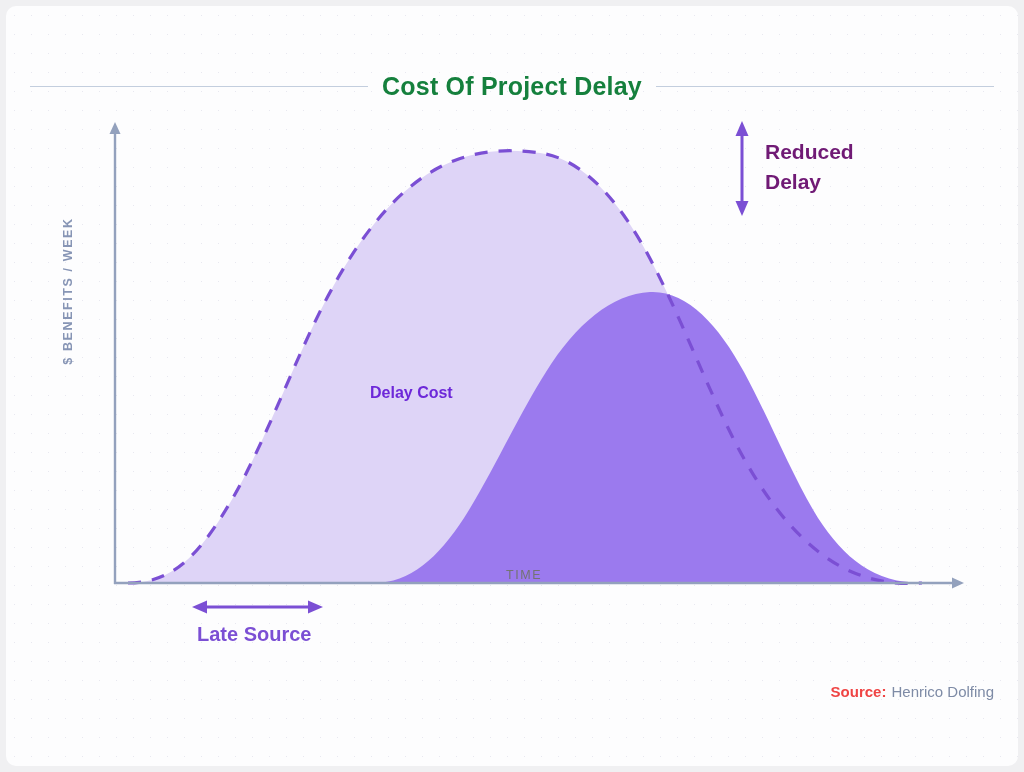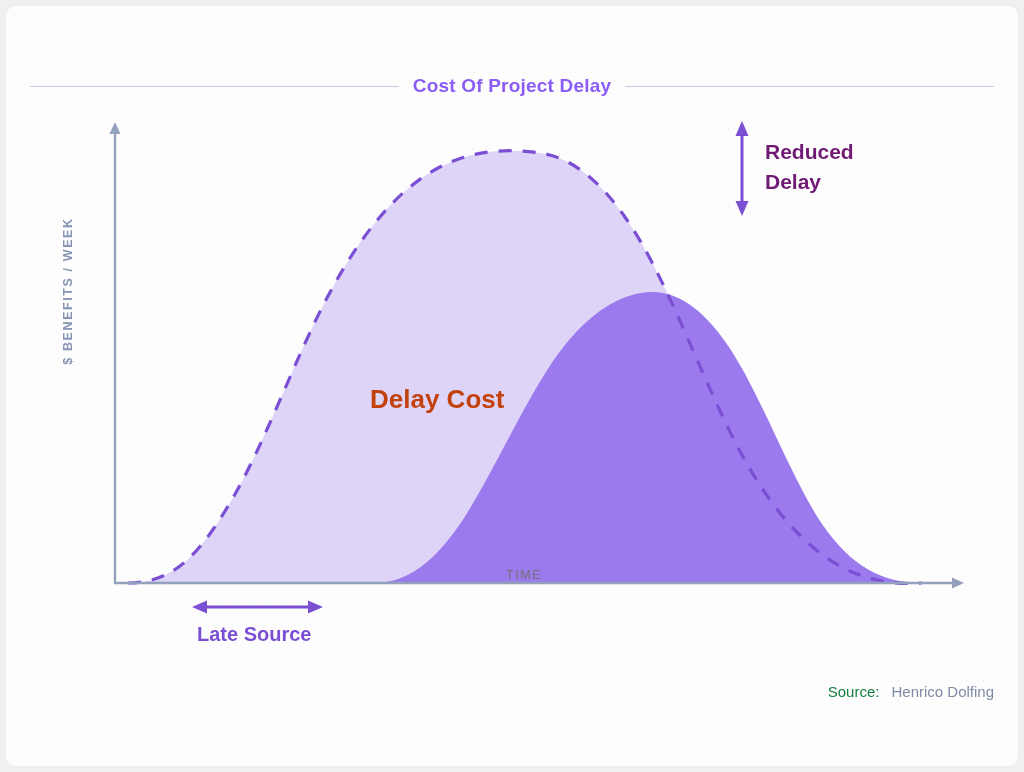--- a/index.html
+++ b/index.html
@@ -48,23 +48,23 @@
     gap: 14px;
   }
   .rule {
     height: 1px;
     background: #c3cede;
     flex: 1 1 auto;
   }
   .rule.left  { margin-left: 24px; }
   .rule.right { margin-right: 24px; }
   .chart-title {
-    font-size: 19px;
-    font-weight: bold;
-    color: #8b5cf6;
+    font-size: 25px;
+    font-weight: bold;
+    color: #15803d;
     letter-spacing: 0.2px;
     white-space: nowrap;
     flex: 0 0 auto;
   }
 
   
   .plot {
     position: absolute;
     left: 0;
     top: 0;
@@ -95,23 +95,23 @@
     font-weight: normal;
     letter-spacing: 1.6px;
     color: #737373;
   }
 
   
   .ann-delay-cost {
     position: absolute;
     left: 364px;
     top: 378px;
-    font-size: 26px;
-    font-weight: bold;
-    color: #c2410c;
+    font-size: 16px;
+    font-weight: bold;
+    color: #6d28d9;
     white-space: nowrap;
   }
   .ann-reduced-peak {
     position: absolute;
     left: 759px;
     top: 131px;
     font-size: 21px;
     font-weight: bold;
     line-height: 1.45;
     color: #701a75;
@@ -130,23 +130,23 @@
   
   .source {
     position: absolute;
     right: 24px;
     top: 677px;
     font-size: 15px;
     color: #7e8ba6;
     white-space: nowrap;
   }
   .source .lbl {
-    font-weight: normal;
-    color: #15803d;
-    margin-right: 12px;
+    font-weight: bold;
+    color: #ef4444;
+    margin-right: 5px;
   }
 </style>
 </head>
 <body>
 
 <div class="card">
 
   <div class="texture"></div>
 
   <div class="header">

